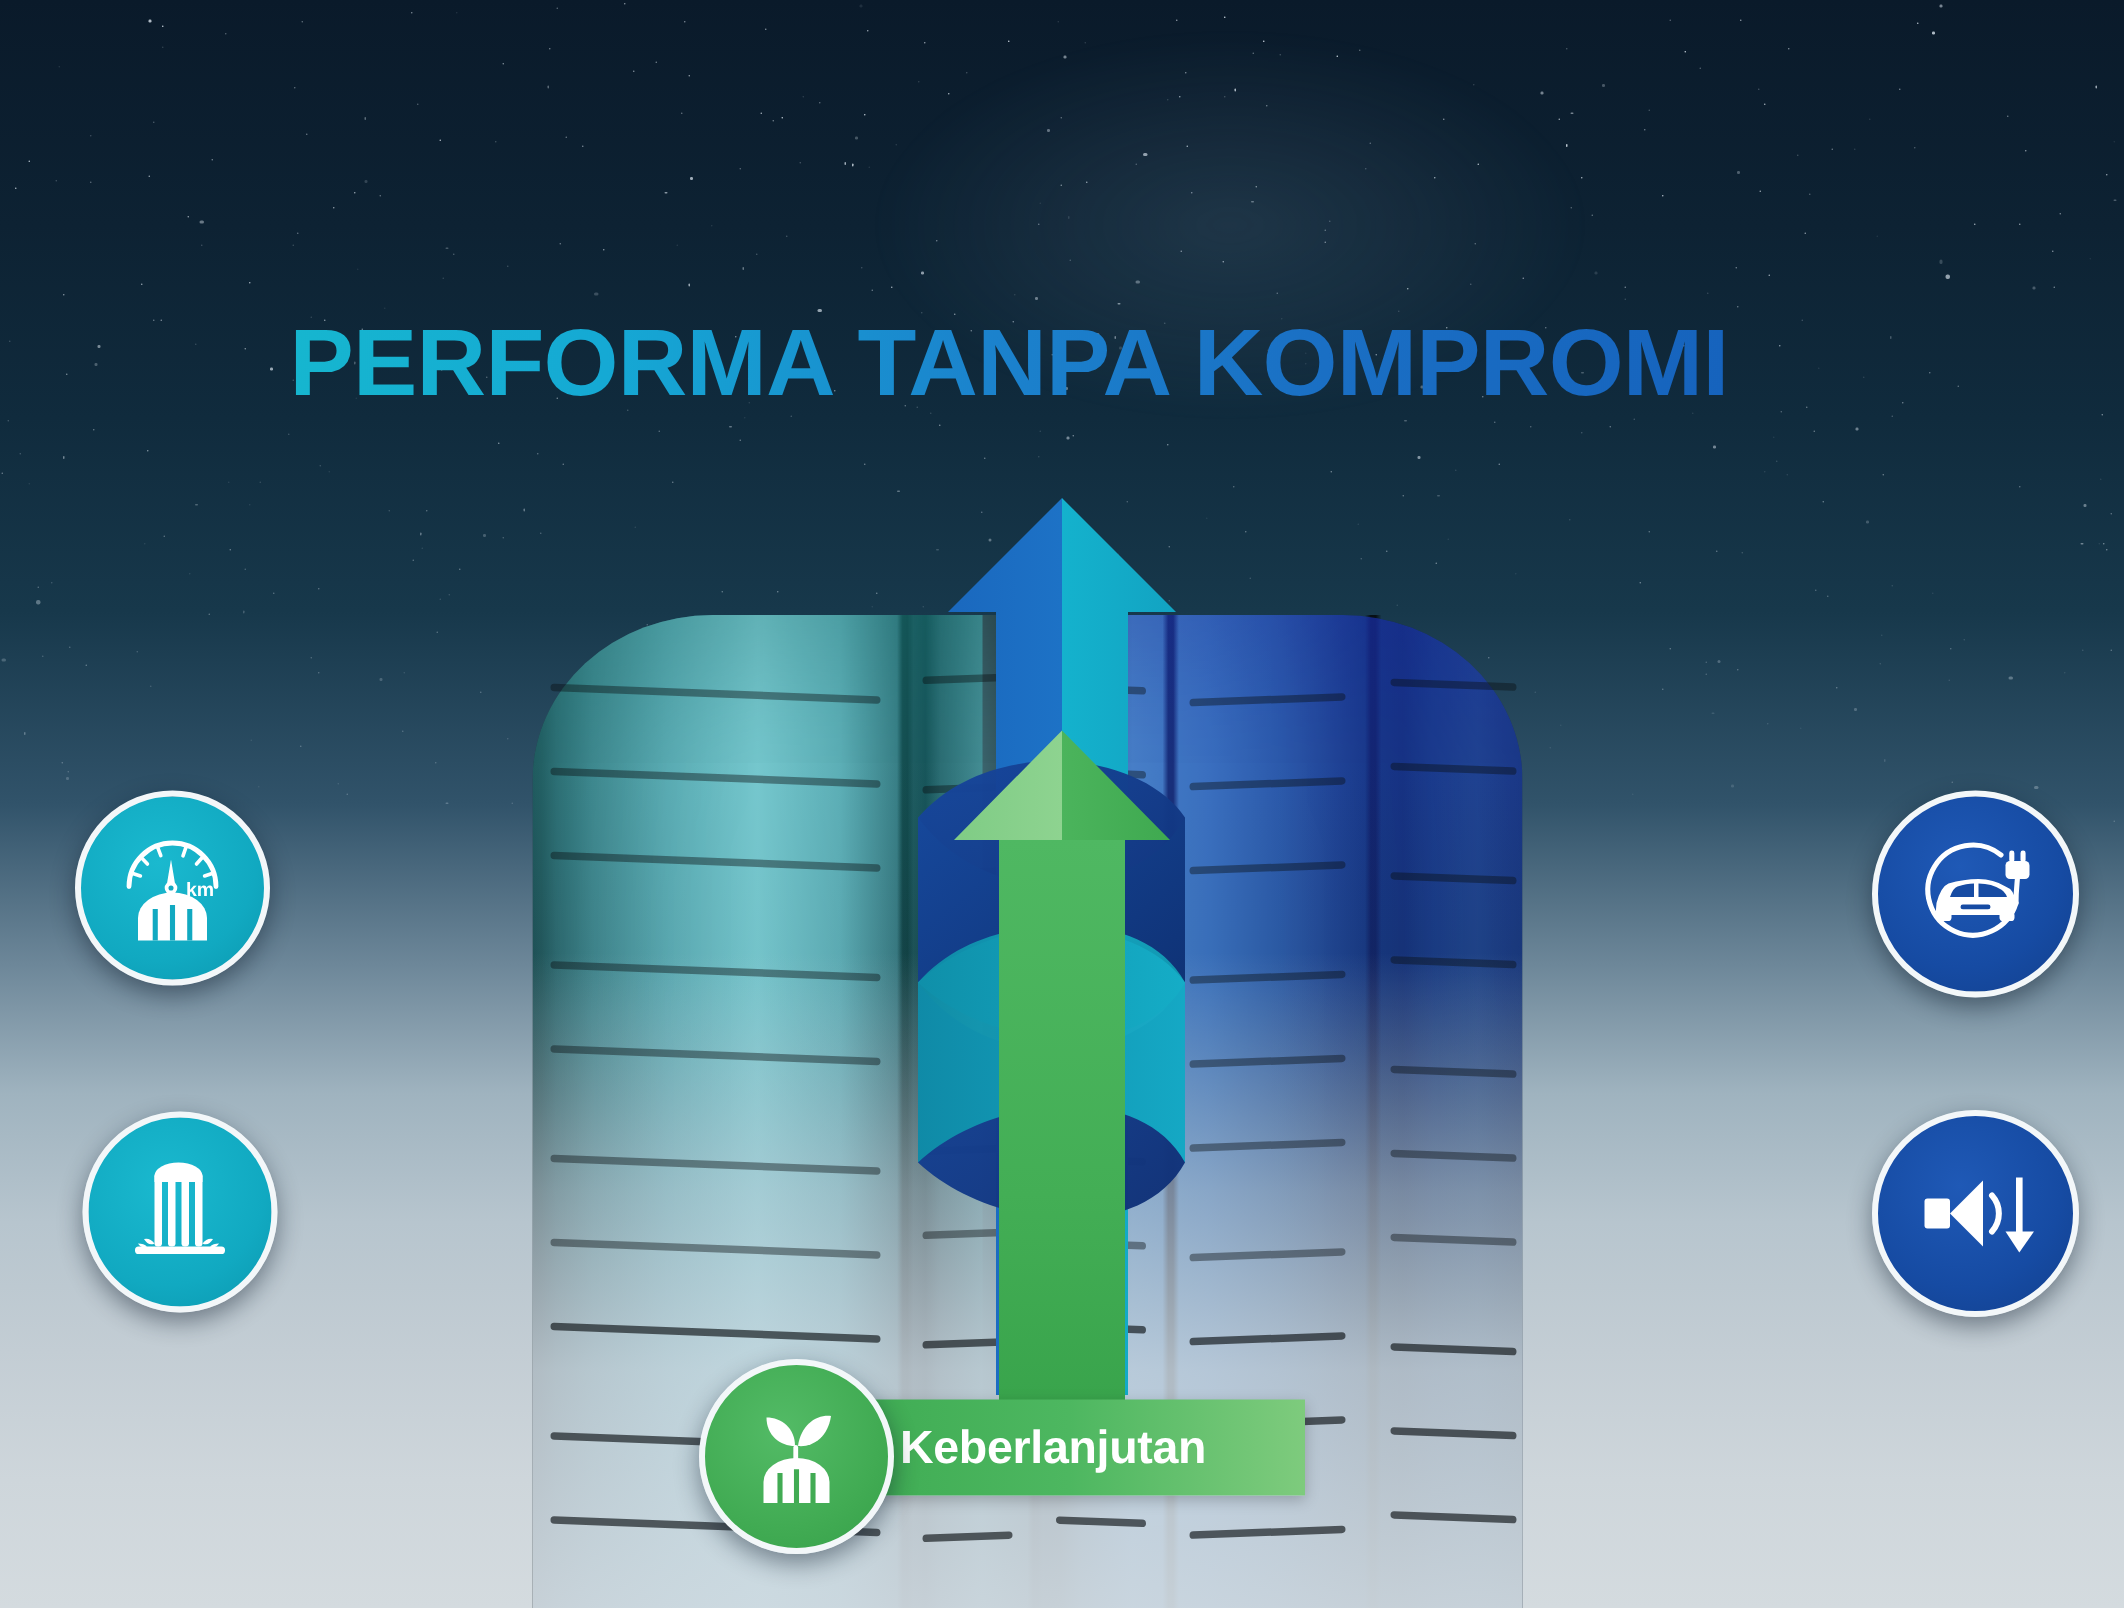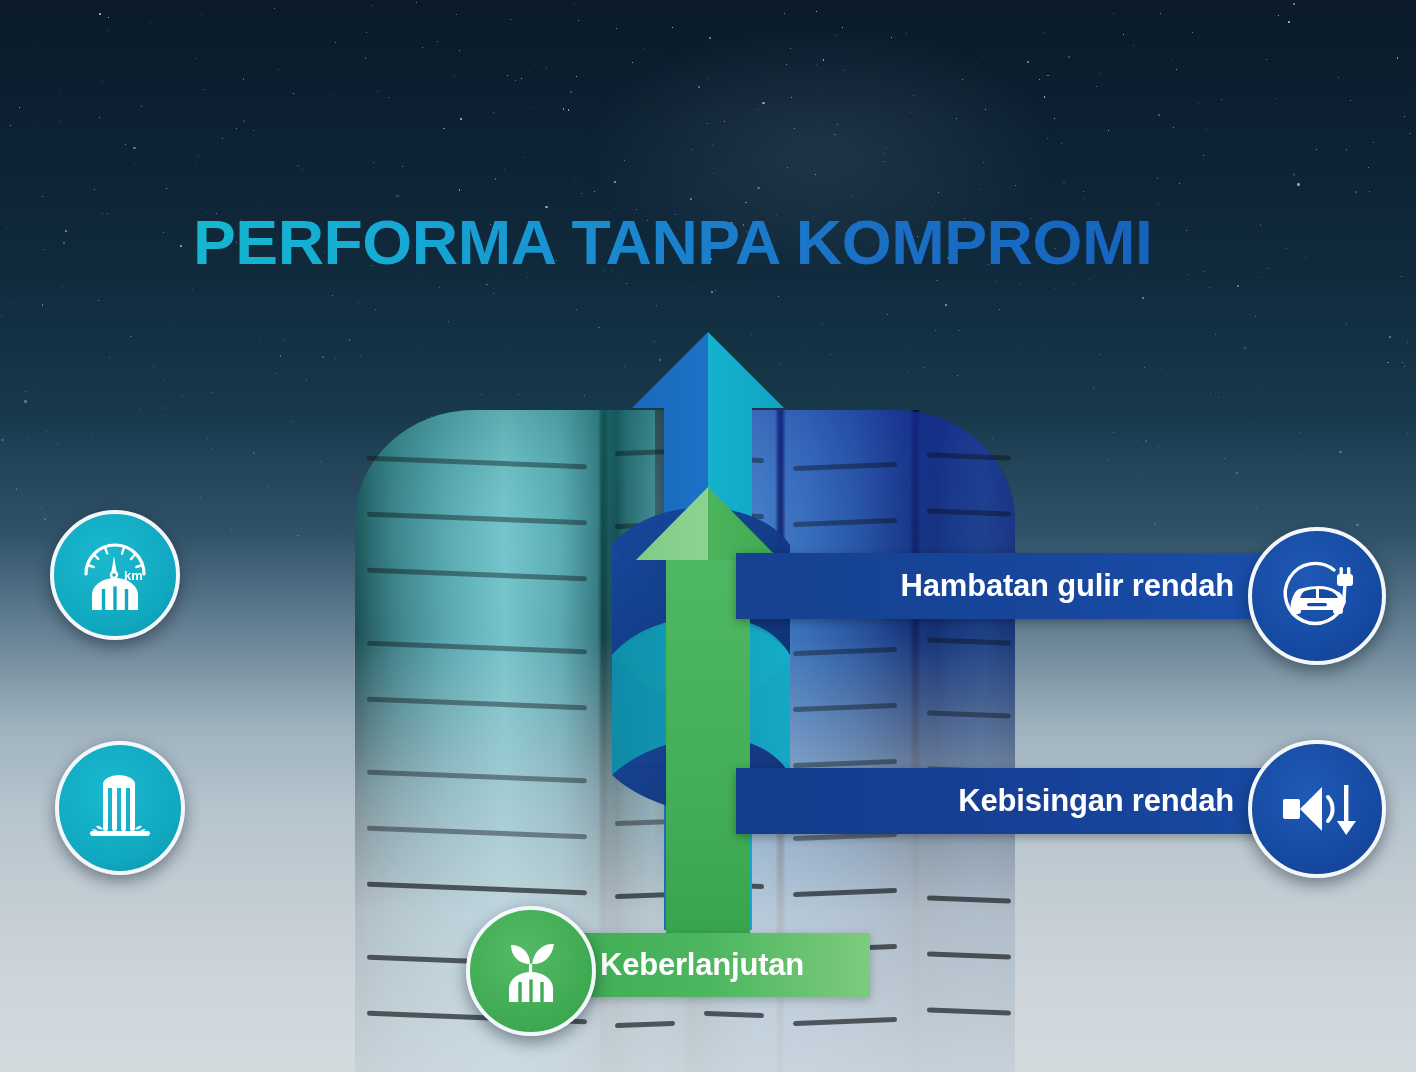--- a/index.html
+++ b/index.html
@@ -146,21 +146,21 @@
     position:absolute;border-radius:50%;
     border:4px solid #f3f7f9;
     box-shadow:0 6px 16px rgba(10,25,40,.45);
     display:flex;align-items:center;justify-content:center;
   }
   .badge svg{display:block;}
   .badge-teal{background:radial-gradient(circle at 42% 36%, #1ab9cf 0%, #11a9c1 62%, #0b97ae 100%);}
   .badge-blue{background:radial-gradient(circle at 42% 36%, #1f59b6 0%, #164ba3 60%, #123f8c 100%);}
   .badge-green{background:radial-gradient(circle at 42% 36%, #53bb66 0%, #41ab53 62%, #36a049 100%);}
 
-  #badge-mileage{left:50px;top:510px;width:122px;height:122px;}
+  #badge-mileage{left:50px;top:527px;width:122px;height:122px;}
   #badge-wet{left:55px;top:741px;width:122px;height:126px;}
   #badge-rolling{left:1248px;top:527px;width:130px;height:130px;}
   #badge-noise{left:1248px;top:740px;width:130px;height:130px;}
   #badge-sustain{left:466px;top:906px;width:122px;height:122px;}
 </style>
 </head>
 <body>
 
 <div id="stage">
 
@@ -804,28 +804,22 @@
     </g>
 
     <g>
       <path d="M708 487 L636 560 L666 560 L666 990 L708 990 Z" fill="url(#gSmallArrowL)"></path>
       <path d="M708 487 L780 560 L750 560 L750 990 L708 990 Z" fill="url(#gSmallArrowR)"></path>
       <rect x="666" y="560" width="84" height="430" fill="url(#gShaftGreen)"></rect>
     </g>
   </svg>
 
 
-  <div class="bar right bar-rolling">
-    <span>Hambatan gulir rendah</span>
-  </div>
-
-
-  <div class="bar right bar-noise">
-    <span>Kebisingan rendah</span>
-  </div>
+
+
 
   <div class="bar left bar-sustain">
     <span>Keberlanjutan</span>
   </div>
 
   <div id="badge-mileage" class="badge badge-teal">
     <svg width="82" height="82" viewBox="0 0 82 82">
 
       <path d="M12 40 A29 29 0 0 1 70 40" fill="none" stroke="#fff" stroke-width="3.2" stroke-linecap="round"></path>
       <g stroke="#fff" stroke-width="2.4" stroke-linecap="round">

